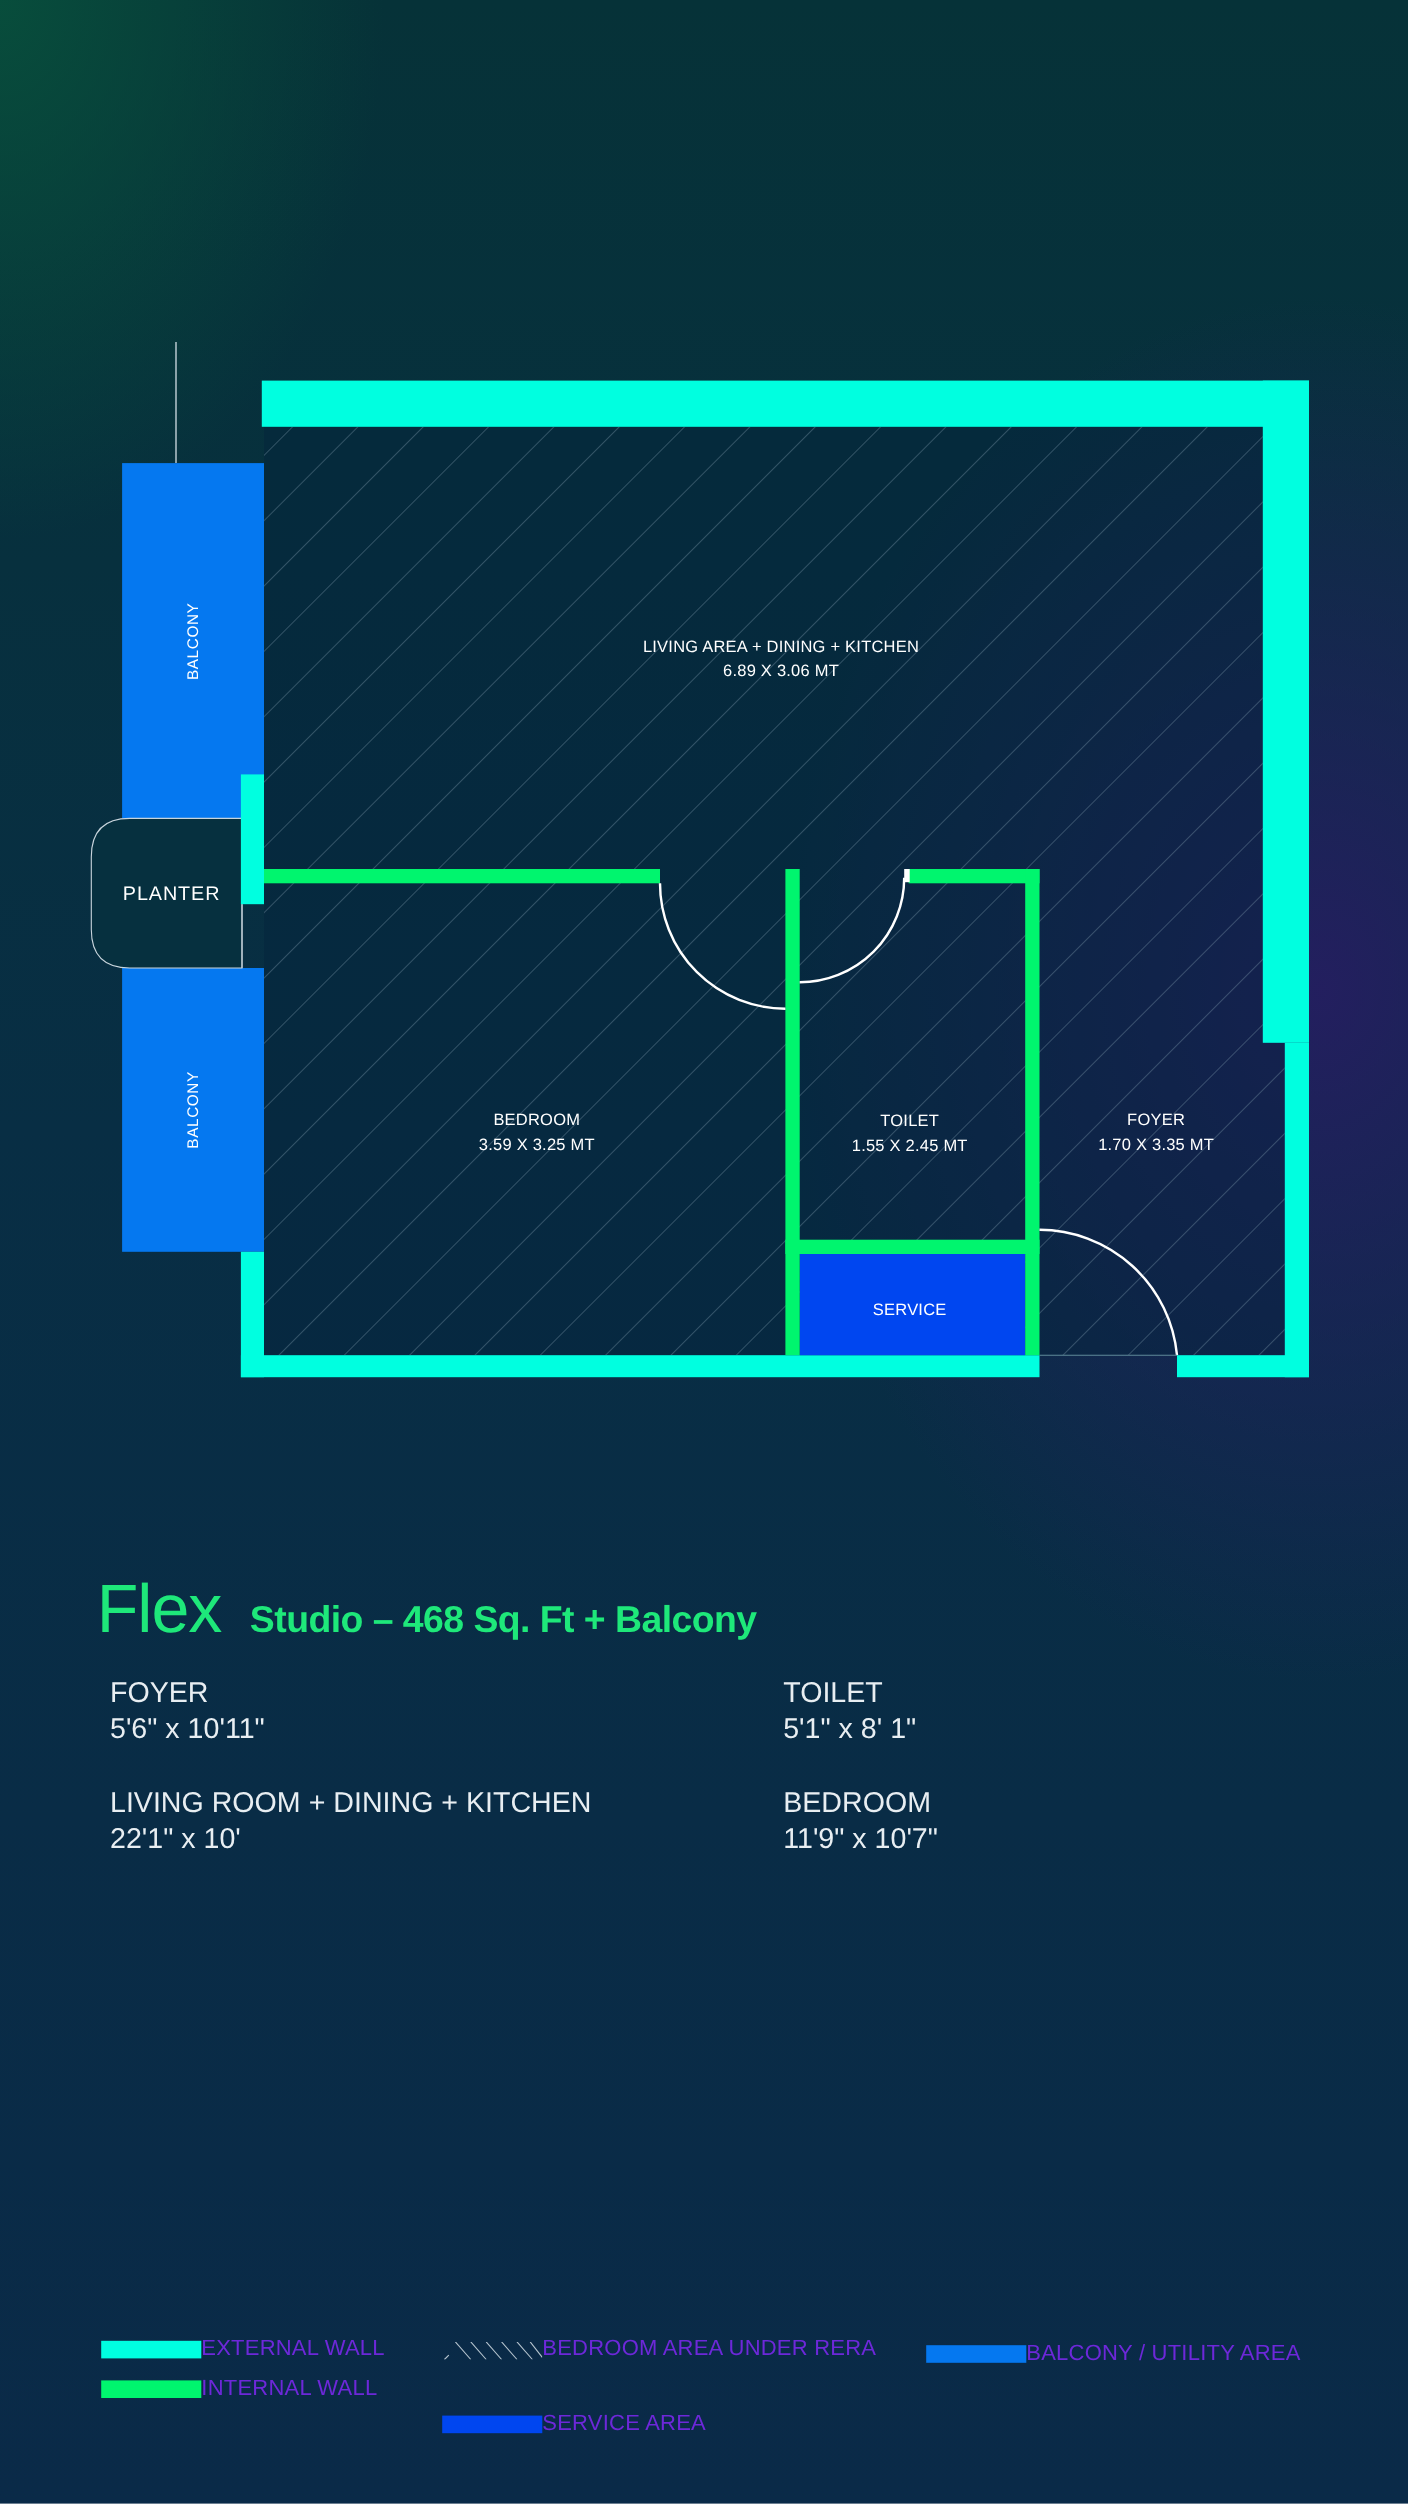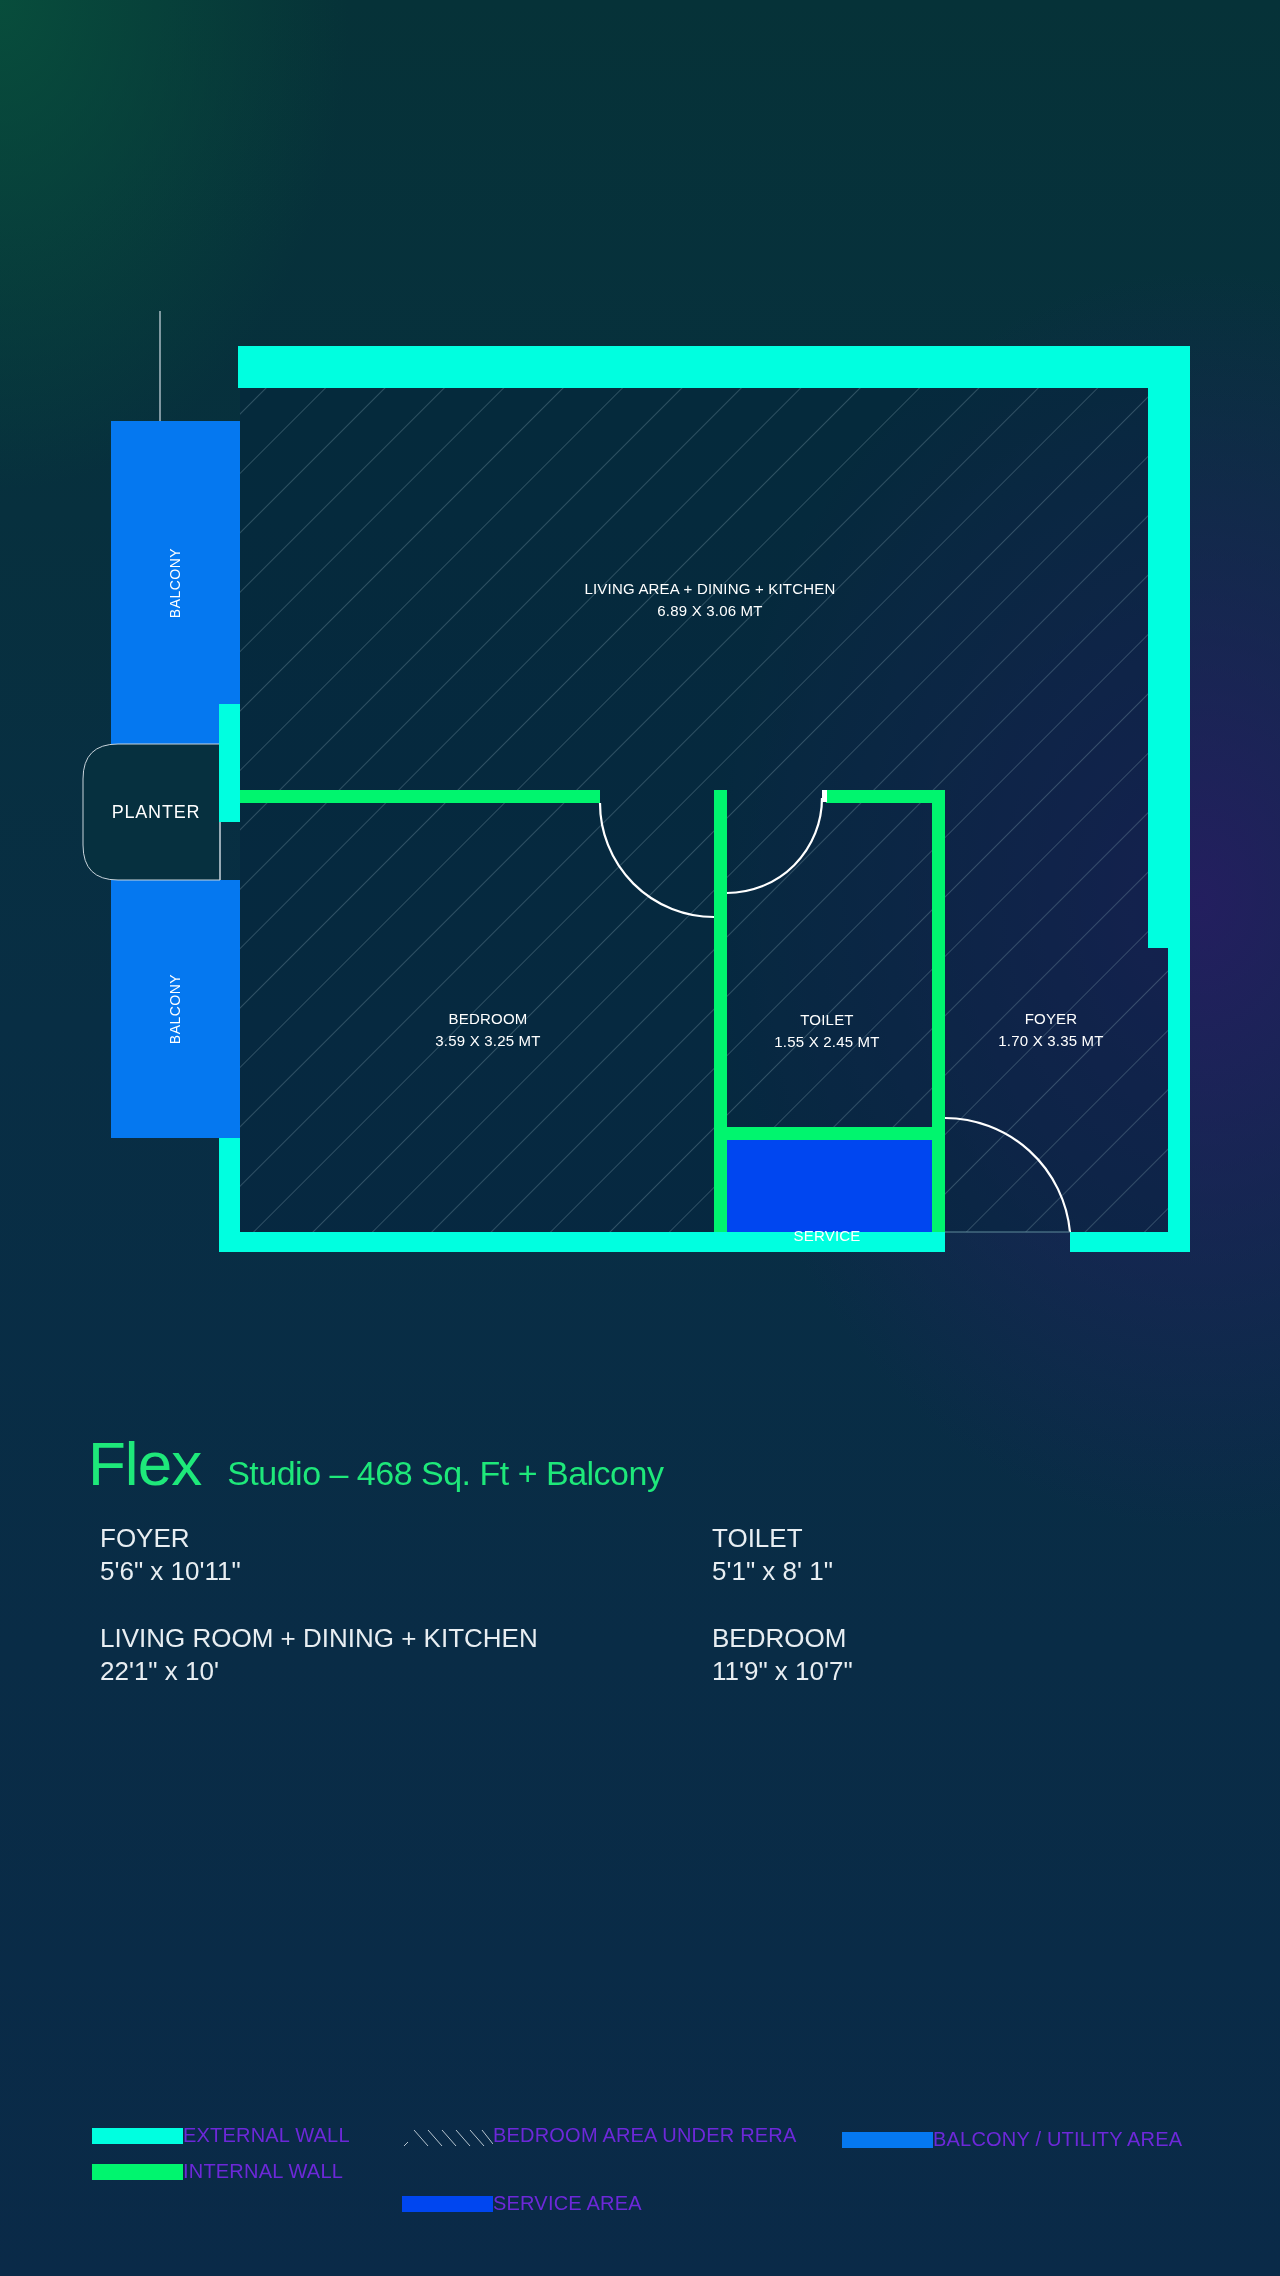--- a/index.html
+++ b/index.html
@@ -19,21 +19,21 @@
   }
   .vert-label {
     position: absolute; color: #ffffff; font-size: 14px; letter-spacing: 0.5px;
     transform: translate(-50%, -50%) rotate(-90deg); white-space: nowrap;
   }
   .info {
     position: absolute; left: 0; top: 0; width: 1280px;
   }
   .title-row { position: absolute; left: 88px; top: 1428px; display: flex; align-items: baseline; gap: 26px; }
   .brand { color: #1ee87a; font-size: 62px; font-weight: 300; letter-spacing: -1px; }
-  .subtitle { color: #1ee87a; font-size: 34px; font-weight: 400; letter-spacing: -0.5px; }
+  .subtitle { color: #1ee87a; font-size: 34px; font-weight: 700; letter-spacing: -0.5px; }
   .dim-block { position: absolute; color: #e8eef2; font-size: 26px; font-weight: 300; line-height: 33px; }
   .legend { position: absolute; left: 92px; top: 2124px; width: 1120px; height: 100px; }
   .legend-item { position: absolute; display: flex; align-items: center; color: #6d28d9; font-size: 20px; font-weight: 300; letter-spacing: 0.2px; }
   .swatch { width: 91px; height: 16px; display: inline-block; }
 </style>
 </head>
 <body>
 
 <div id="plan">
   <svg width="1280" height="1300" viewBox="0 0 1280 1300">
@@ -98,21 +98,21 @@
     <div>3.59 X 3.25 MT</div>
   </div>
   <div class="room-label" style="left:827px; top:1009px;">
     <div>TOILET</div>
     <div>1.55 X 2.45 MT</div>
   </div>
   <div class="room-label" style="left:1051px; top:1008px;">
     <div>FOYER</div>
     <div>1.70 X 3.35 MT</div>
   </div>
-  <div class="room-label" style="left:827px; top:1180px;margin-top:45px;">
+  <div class="room-label" style="left:827px; top:1180px;">
     <div>SERVICE</div>
   </div>
   <div class="vert-label" style="left:175px; top:583px;">BALCONY</div>
   <div class="vert-label" style="left:175px; top:1009px;">BALCONY</div>
   <div class="room-label" style="left:156px; top:801px; font-size:18px; letter-spacing:0.8px;">PLANTER</div>
 </div>
 
 <div class="info">
   <div class="title-row">
     <span class="brand">Flex</span>

